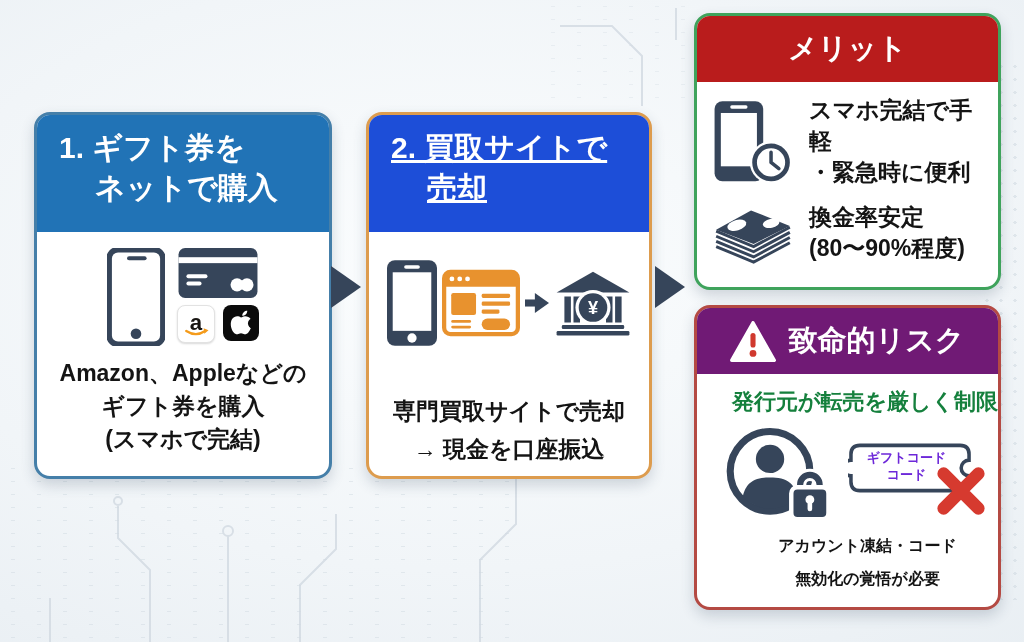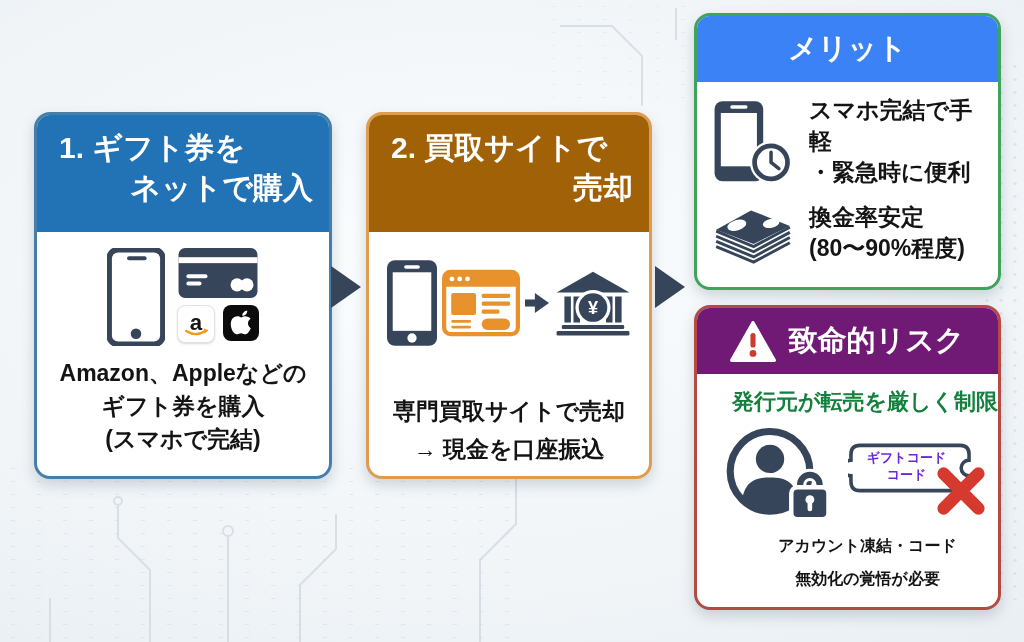--- a/index.html
+++ b/index.html
@@ -18,37 +18,37 @@
 
   .card{position:absolute;background:#ffffff;border-radius:16px;overflow:hidden;
         box-shadow:0 6px 14px rgba(45,65,90,.20);}
   .card-header{color:#fff;font-weight:bold;}
 
   
   #step1-card{left:34px;top:112px;width:292px;height:361px;border:3px solid #457fa9;}
   #step2-card{left:366px;top:112px;width:280px;height:361px;border:3px solid #dd9c4e;}
   .step-header{height:104px;padding:13px 16px 0 22px;font-size:30px;line-height:40px;}
   #step1-card .step-header{background:#2173b6;}
-  #step2-card .step-header{background:#a16207;}
-  .step-header .l2{padding-left:36px;text-align:right;}
+  #step2-card .step-header{background:#1d4ed8;text-decoration:underline;}
+  .step-header .l2{padding-left:36px;}
 
   .step1-icons{display:flex;justify-content:center;align-items:flex-start;gap:12px;margin-top:16px;}
   .s1-col{display:flex;flex-direction:column;align-items:center;gap:7px;}
   .tiles{display:flex;gap:8px;}
   .tile{width:36px;height:36px;border-radius:8px;display:flex;align-items:center;justify-content:center;}
   .tile-amazon{background:#fff;border:1px solid #e2e2e2;box-shadow:0 1px 2px rgba(0,0,0,.15);}
   .tile-apple{background:#0b0b0b;}
   .step-desc{font-weight:bold;color:#141414;text-align:center;}
   .step1-desc{font-size:23px;line-height:33px;margin-top:11px;}
   .step2-icons{display:flex;justify-content:center;align-items:center;gap:5px;margin-top:26px;}
   .step2-desc{font-size:23px;line-height:38px;margin-top:44px;}
 
   
   #merit-card{left:694px;top:13px;width:301px;height:271px;border:3px solid #3fa35c;}
-  #merit-card .card-header{background:#3b82f6;}
+  #merit-card .card-header{background:#b91c1c;}
   #risk-card{left:694px;top:305px;width:301px;height:299px;border:3px solid #b44a43;}
   #risk-card .card-header{background:#701a75;}
   .side-header{height:66px;display:flex;align-items:center;justify-content:center;gap:12px;font-size:29px;}
   .merit-row{display:flex;align-items:center;gap:12px;padding:0 12px;margin-top:13px;}
   .merit-icon{width:88px;display:flex;justify-content:center;flex:0 0 88px;}
   .merit-text{font-size:23px;font-weight:bold;line-height:31px;color:#141414;}
   .risk-lead{font-size:22px;font-weight:bold;text-align:right;margin-top:13px;color:#15803d;}
   .risk-icons{display:flex;align-items:center;justify-content:center;gap:16px;margin-top:6px;height:102px;}
   .ticket-wrap{position:relative;width:124px;height:58px;margin-top:-6px;}
   .ticket-wrap svg.ticket{position:absolute;left:0;top:0;}

